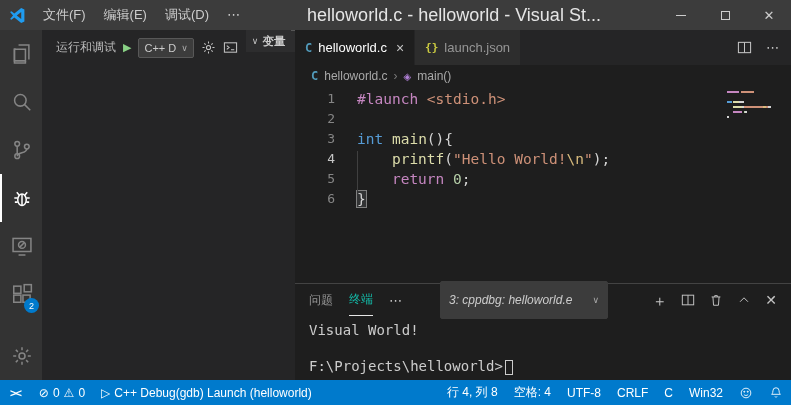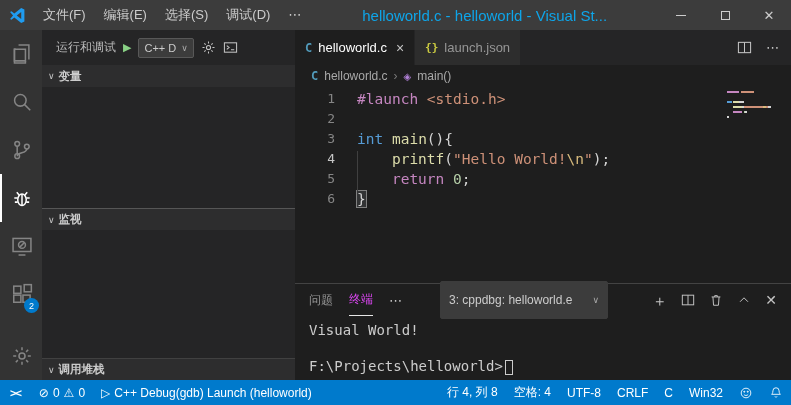--- a/index.html
+++ b/index.html
@@ -4,40 +4,40 @@
 <style>
   * { margin:0; padding:0; box-sizing:border-box; }
   html,body { width:791px; height:405px; overflow:hidden; }
   body { background:#1e1e1e; color:#cccccc; font-family:"Liberation Sans","DejaVu Sans",sans-serif; font-size:13px; }
 
   
   .titlebar { height:30px; background:#3c3c3c; display:flex; align-items:center; }
   .vscode-logo { width:17px; height:17px; margin:0 8px 0 9px; flex:none; }
   .menu-bar { display:flex; align-items:center; height:100%; }
   .menu-item { padding:0 9px; color:#cccccc; font-size:13px; line-height:30px; white-space:nowrap; }
-  .win-title { flex:1; text-align:center; font-size:15px; color:#0ea5e9; white-space:nowrap; overflow:hidden; text-overflow:ellipsis; padding:0 6px; }
+  .win-title { flex:1; text-align:center; font-size:18px; color:#e5e5e5; white-space:nowrap; overflow:hidden; text-overflow:ellipsis; padding:0 6px; }
   .win-controls { display:flex; height:100%; flex:none; }
   .win-btn { width:44px; display:flex; align-items:center; justify-content:center; color:#cccccc; font-size:13px; }
   .min-glyph { width:10px; height:1px; background:#cccccc; }
   .max-glyph { width:9px; height:9px; border:1px solid #cccccc; }
 
   
   .main { display:flex; height:350px; }
 
   
   .activitybar { width:42px; background:#333333; display:flex; flex-direction:column; flex:none; }
   .ab-item { height:48px; display:flex; align-items:center; justify-content:center; position:relative; border-left:2px solid transparent; cursor:pointer; }
   .ab-item svg { stroke:#858585; fill:none; stroke-width:1.1; }
   .ab-item.active { border-left-color:#ffffff; }
   .ab-item.active svg { stroke:#ffffff; }
   .ab-badge { position:absolute; right:3px; bottom:5px; min-width:15px; height:15px; border-radius:50%; background:#007acc; color:#fff; font-size:9px; display:flex; align-items:center; justify-content:center; }
   .ab-bottom { margin-top:auto; }
 
   
-  .sidebar { width:253px; background:#252526; display:flex; flex-direction:column; flex:none; }
+  .sidebar { width:253px; background:#252526; display:flex; flex-direction:row; flex:none; }
   .sb-header { height:35px; display:flex; align-items:center; gap:7px; padding:0 8px 0 14px; flex:none; }
   .sb-title { font-size:12px; color:#bbbbbb; white-space:nowrap; overflow:hidden; }
   .play-icon { color:#89d185; font-size:11px; flex:none; }
   .launch-select { background:#3c3c3c; border:1px solid #585858; border-radius:2px; height:20px; display:flex; align-items:center; gap:5px; padding:0 5px; font-size:11px; color:#cccccc; flex:none; }
   .launch-select .chev { font-size:9px; color:#aaaaaa; }
   .sb-hdr-icon { color:#c5c5c5; flex:none; display:flex; }
   .sb-hdr-icon svg { stroke:#c5c5c5; fill:none; stroke-width:1.1; }
   .sb-section-header { height:22px; display:flex; align-items:center; gap:4px; padding:0 6px; font-size:11.5px; font-weight:bold; color:#cccccc; background:#2d2d2e; flex:none; }
   .sb-chevron { font-size:9px; color:#c5c5c5; font-weight:normal; }
   .sb-body { background:#252526; }
@@ -73,23 +73,23 @@
   .tok.boxed { outline:1px solid #808080; background:rgba(90,93,94,.35); }
   .indent-guide { position:absolute; left:62px; top:64px; width:1px; height:40px; background:#404040; }
   .minimap { position:absolute; right:12px; top:4px; width:52px; display:flex; flex-direction:column; gap:3px; }
   .mm-line { height:2px; display:flex; }
   .mm-seg { height:2px; display:inline-block; }
 
   
   .panel { height:97px; flex:none; border-top:1px solid #434343; display:flex; flex-direction:column; background:#1e1e1e; }
   .panel-header { height:32px; flex:none; display:flex; align-items:center; gap:16px; padding:0 14px; }
   .panel-tab { font-size:12px; color:#969696; height:100%; display:flex; align-items:center; cursor:pointer; }
-  .panel-tab.active { color:#d946ef; border-bottom:1px solid #e7e7e7; }
+  .panel-tab.active { color:#14b8a6; border-bottom:1px solid #e7e7e7; }
   .panel-more { color:#c5c5c5; font-size:13px; }
-  .terminal-select { margin-left:22px; background:#3c3c3c; border:1px solid #3c3c3c; border-radius:2px; height:38px; min-width:168px; display:flex; align-items:center; justify-content:space-between; gap:8px; padding:0 8px; font-size:12px; color:#cccccc; }
+  .terminal-select { margin-left:22px; background:#3c3c3c; border:1px solid #3c3c3c; border-radius:2px; height:38px; min-width:168px; display:flex; align-items:center; justify-content:space-between; gap:8px; padding:0 8px; font-size:12px; color:#cccccc;font-style:italic; }
   .terminal-select .chev { font-size:9px; color:#aaaaaa; }
   .panel-actions { margin-left:auto; display:flex; align-items:center; gap:14px; color:#c5c5c5; }
   .panel-actions svg { stroke:#c5c5c5; fill:none; stroke-width:1.1; }
   .pa-text { font-size:15px; line-height:15px; }
   .pa-close { font-size:14px; }
   .terminal-body { flex:1; padding:5px 0 0 14px; font-family:"DejaVu Sans Mono","Liberation Mono",monospace; font-size:14px; color:#cccccc; }
   .term-line { min-height:18px; line-height:18px; white-space:pre; }
   .term-cursor { display:inline-block; width:8px; height:15px; border:1px solid #cccccc; vertical-align:middle; margin-left:2px; }
 
   
@@ -103,21 +103,20 @@
 </head>
 <body>
 
 <div class="titlebar">
   <svg class="vscode-logo" viewBox="0 0 16 16">
     <path fill="#1f9cf0" d="M11.5 1 L14.5 2.3 V13.7 L11.5 15 L5 9.8 L2.3 12 L1 11.3 L3.8 8 L1 4.7 L2.3 4 L5 6.2 Z M11.5 4.6 L7.3 8 L11.5 11.4 Z"></path>
   </svg>
   <div class="menu-bar">
       <span class="menu-item">文件(F)</span>
       <span class="menu-item">编辑(E)</span>
-      <span class="menu-item">选择(S)</span>
       <span class="menu-item">调试(D)</span>
       <span class="menu-item">⋯</span>
     </div>
   <div class="win-title">helloworld.c - helloworld - Visual St...</div>
   <div class="win-controls">
     <div class="win-btn">
         <span class="min-glyph"></span>
       </div>
     <div class="win-btn">
         <span class="max-glyph"></span>

